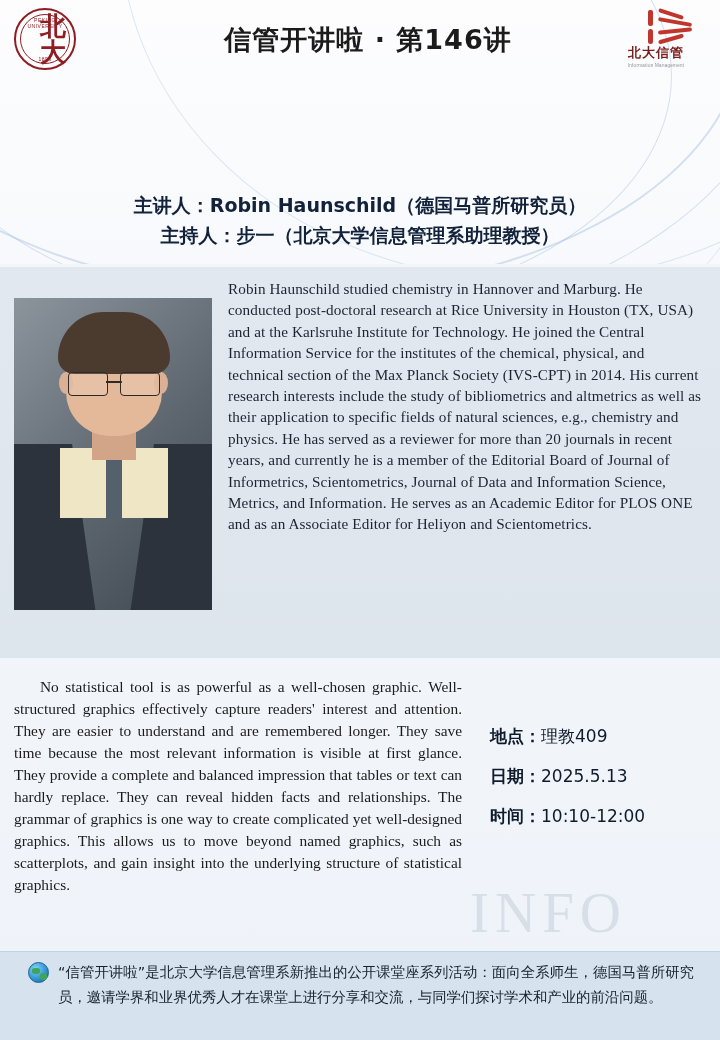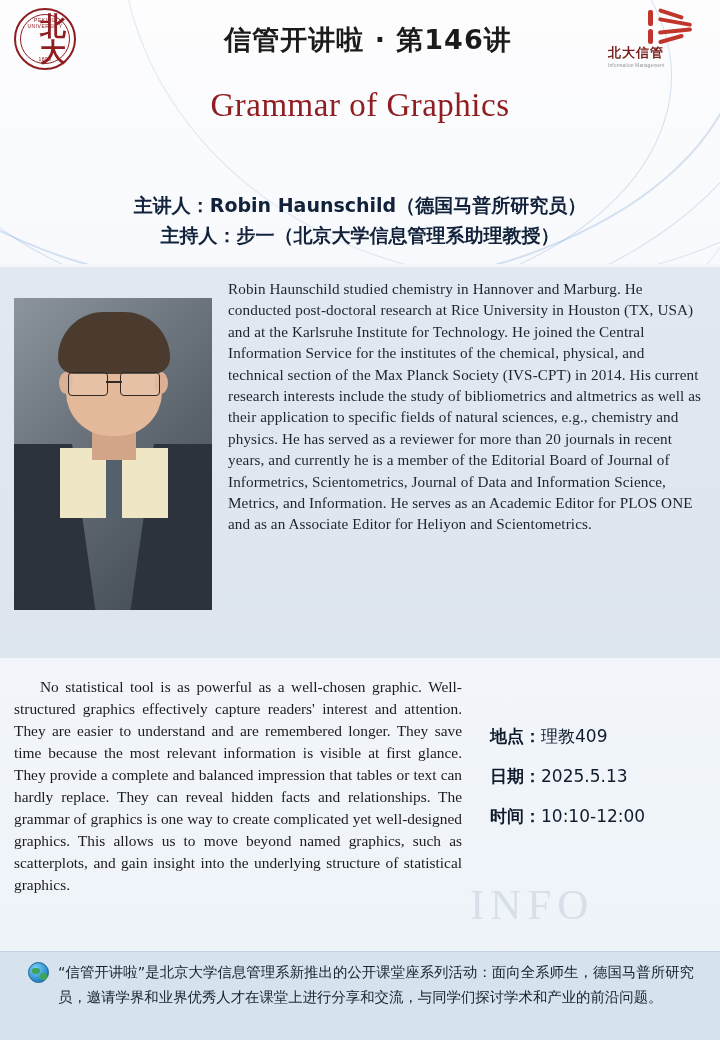--- a/index.html
+++ b/index.html
@@ -77,21 +77,21 @@
     font-family: "Liberation Sans", sans-serif;
   }
   .seal .toptext { top: 7px; }
   .seal .bottext { bottom: 6px; }
 
   
   .rlogo {
     position: absolute;
     right: 16px; top: 10px;
     width: 96px; height: 62px;
-    text-align: left;
+    text-align: center;
   }
   .rlogo .mark {
     position: relative;
     height: 34px;
   }
   .rlogo .mark .bar {
     position: absolute;
     background: #c0362c;
     border-radius: 2px;
   }
@@ -252,21 +252,21 @@
     font-size: 17px;
     color: #0f1b2c;
     line-height: 40px;
   }
   .info-list .lbl { font-weight: bold; }
 
   .watermark {
     position: absolute;
     left: 470px; top: 880px;
     font-family: "Liberation Serif", serif;
-    font-size: 43px;
+    font-size: 57px;
     color: rgba(120, 140, 165, 0.20);
     letter-spacing: 6px;
     white-space: nowrap;
   }
 
   .footer {
     position: absolute;
     left: 0; bottom: 0; width: 720px; height: 88px;
     background: #d6e2ee;
     border-top: 1px solid #c2d2e2;
@@ -324,21 +324,20 @@
       <div class="bar" style="left:50px; top:19px; width:34px; height:4px; transform:rotate(-6deg);"></div>
       <div class="bar" style="left:50px; top:27px; width:26px; height:4px; transform:rotate(-16deg);"></div>
     </div>
     <div class="cn">北大信管</div>
     <div class="en">Information Management</div>
   </div>
 
   <div class="series-title">信管开讲啦 · 第146讲</div>
 
   <div class="main-title">
-    <div>Grammar of Graphics</div>
   </div>
 
   <div class="speaker-block">
     <div class="row">主讲人：Robin Haunschild（德国马普所研究员）</div>
     <div class="row">主持人：步一（北京大学信息管理系助理教授）</div>
   </div>
 
   <div class="bio-panel">
     <div class="edge-top"></div>
   </div>

